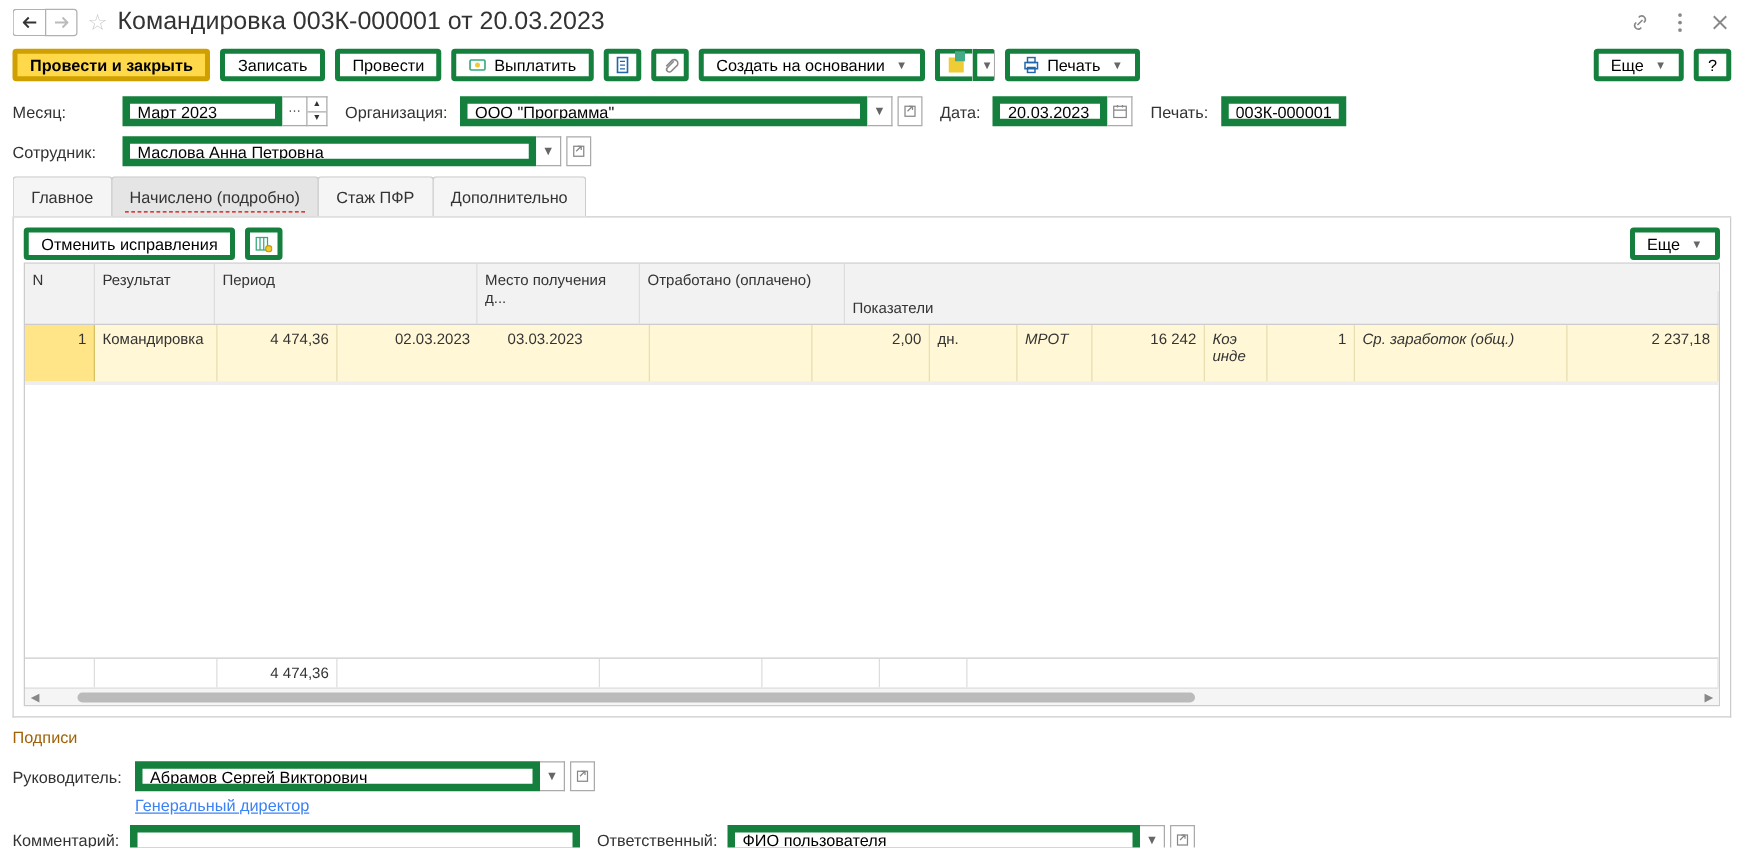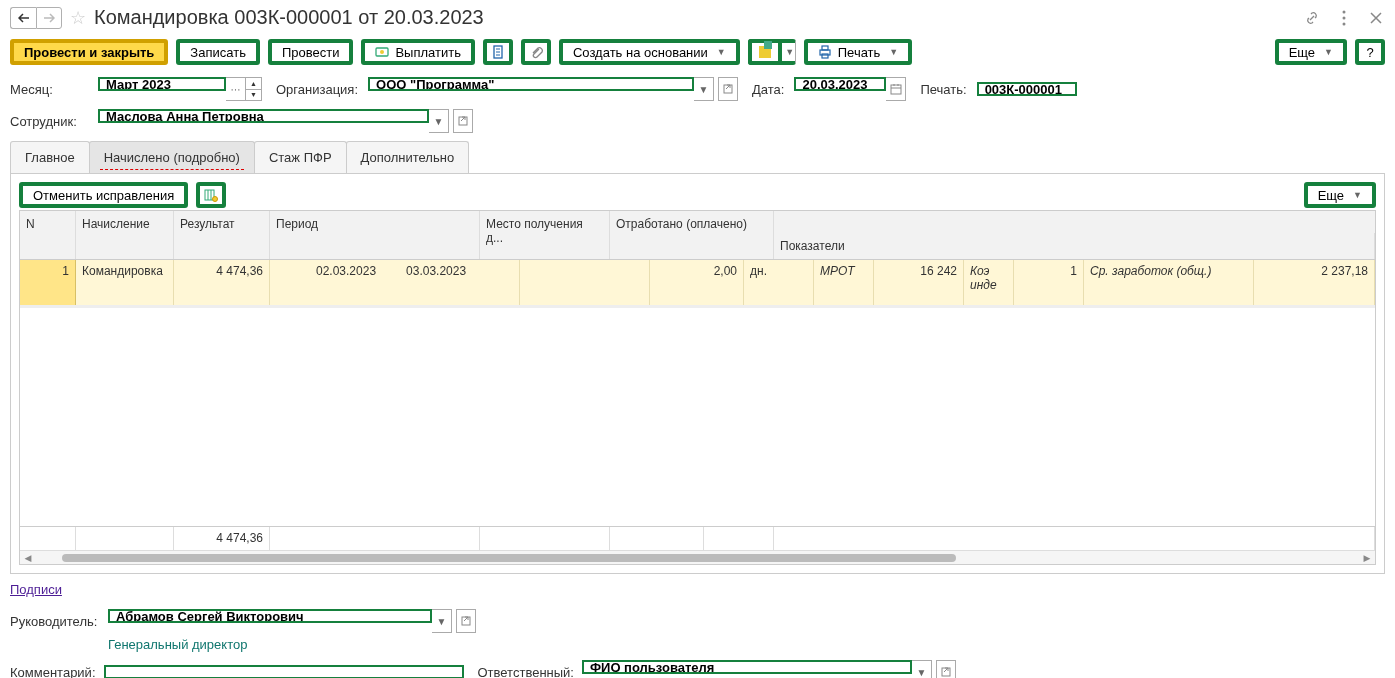--- a/index.html
+++ b/index.html
@@ -79,25 +79,24 @@
 .btn-group .btn:last-child { border-radius: 0 3px 3px 0; border-right: 1px solid #aaa; }
 .caret { font-size: 9px; margin-left: 3px; color: #666; }
 .toolbar-spacer { flex: 1; }
 .form-row {
   display: flex; align-items: center; gap: 10px;
   padding: 4px 10px;
 }
 .label { min-width: 78px; }
 .input-group { display: inline-flex; align-items: stretch; height: 24px; }
 .text-input {
-  height: 14px;
-  border: 2px solid #15803d;
+  height: 24px;
+  border: 6px solid #15803d;
   padding: 0 6px;
   font-size: 13px;
-  font-weight: bold;
 }
 .input-btn {
   width: 20px;
   border: 1px solid #aaa;
   border-left: none;
   background: #fff;
   display: flex; align-items: center; justify-content: center;
   cursor: pointer;
   font-size: 10px;
   color: #666;
@@ -197,22 +196,22 @@
 }
 .hscroll .thumb {
   height: 8px;
   background: #bbb;
   border-radius: 4px;
   margin-left: 26px;
   width: 66%;
 }
 .hscroll .arr { width: 16px; text-align: center; font-size: 9px; color: #888; }
 .hscroll .sp { flex: 1; }
-.link { color: #4c1d95; text-decoration: underline; cursor: pointer; }
-.link-muted { color: #0f766e; cursor: pointer; }
+.link { color: #a16207; cursor: pointer; }
+.link-muted { color: #3b82f6; text-decoration: underline; cursor: pointer; }
 .signatures { padding: 8px 10px; }
 .bottom-row { display: flex; align-items: center; gap: 8px; padding: 4px 10px; }
 .italic { font-style: italic; }
 .ar { text-align: right; }
 .small-color-box { width:12px; height:12px; display:inline-block; }
 .cb-green{background:#4a8;}
 .cb-yellow{background:#ec3;}
 svg { display: block; }
 </style>
 </head>
@@ -376,21 +375,20 @@
     <div class="toolbar-spacer"></div>
     <button class="btn">
       <span>Еще</span>
       <span class="caret">▼</span>
     </button>
   </div>
 
   <div class="table-wrap">
     <div class="grid-head">
       <div class="cell" style="width:56px;">N</div>
-      <div class="cell" style="width:98px;">Начисление</div>
       <div class="cell" style="width:96px;">Результат</div>
       <div class="cell" style="width:210px;">Период</div>
       <div class="cell" style="width:130px;">Место получения д...</div>
       <div class="cell" style="width:164px;">Отработано (оплачено)</div>
       <div class="cell" style="flex:1;margin-top:22px;">Показатели</div>
     </div>
     <div class="grid-body">
       <div class="grid-row">
         <div class="cell num-cell" style="width:56px;">1</div>
         <div class="cell" style="width:98px;">Командировка</div>

